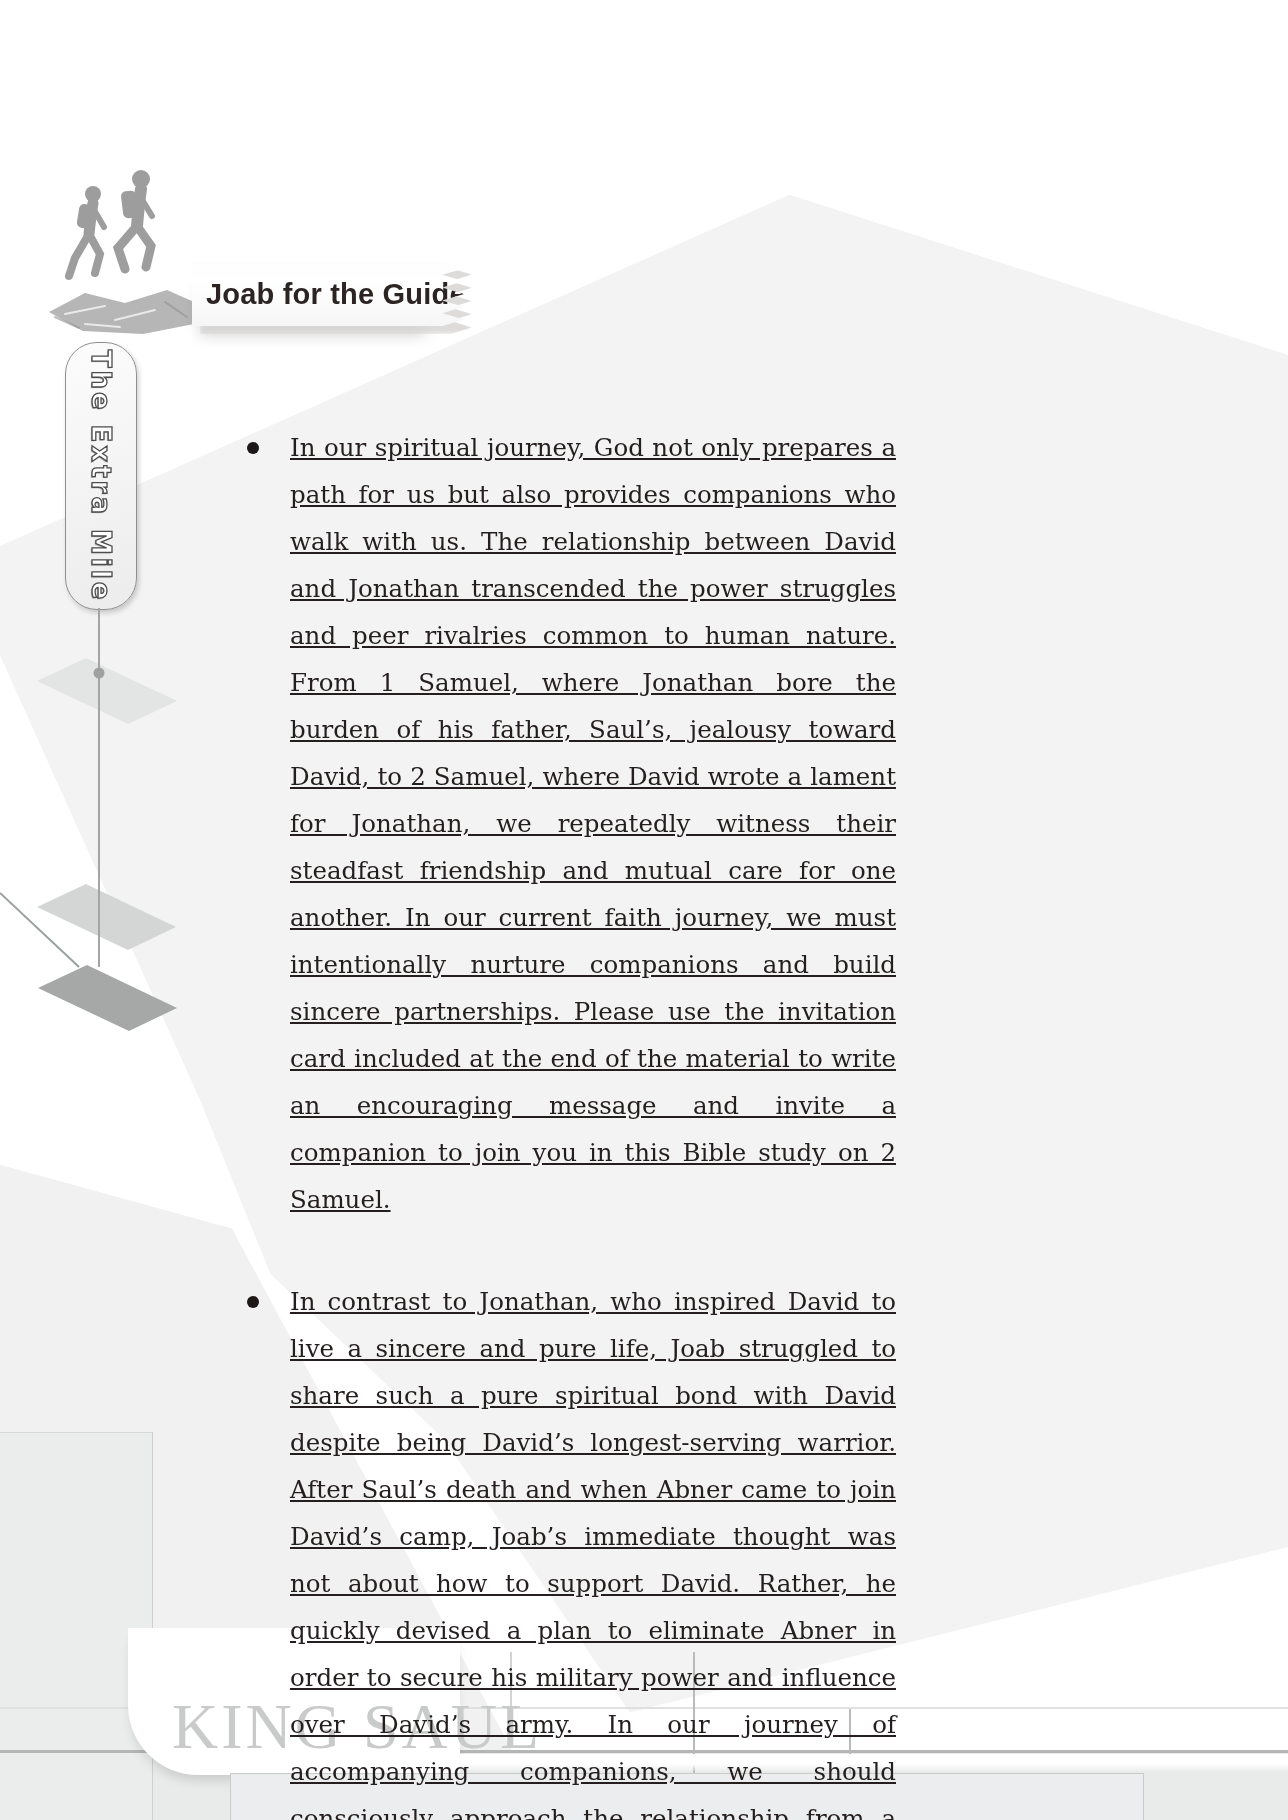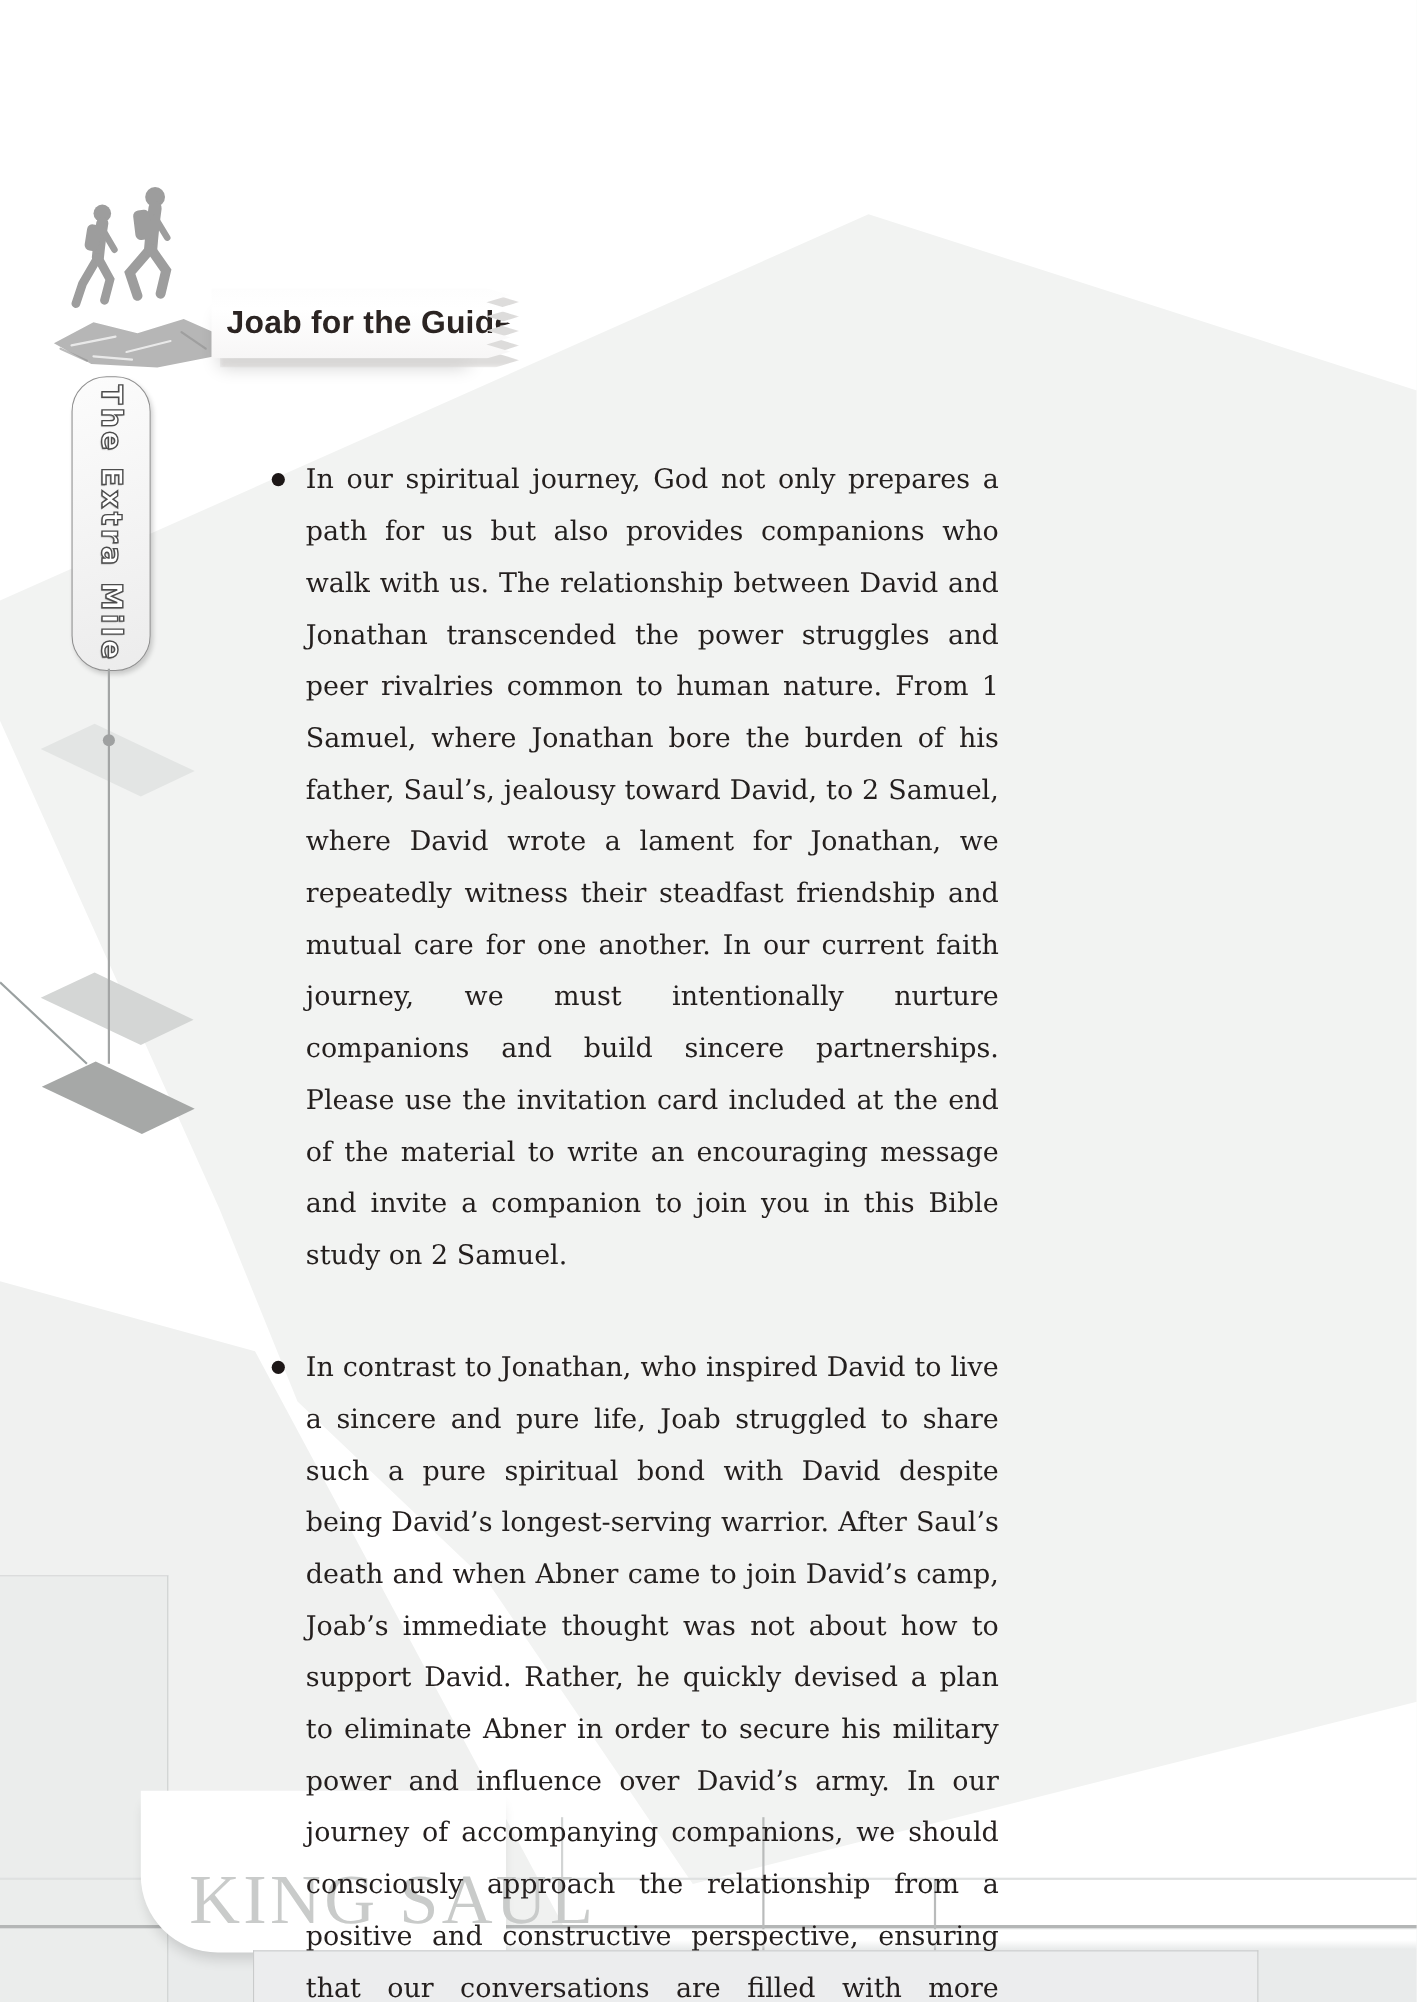--- a/index.html
+++ b/index.html
@@ -90,22 +90,22 @@
     text-shadow:1px 1px 1px rgba(0,0,0,.35);
   }
 
   
   .connector{left:0;top:600px;width:220px;height:480px;}
 
   
   .content{left:278px;top:412px;width:630px;}
   .bullet-item{position:relative;margin:0 0 55px 0;}
   .btext{
-    margin:0;font-family:"DejaVu Serif",serif;font-size:24.5px;line-height:47px;
-    color:#241f1e;text-align:justify;
+    margin:12px;font-family:"DejaVu Serif",serif;font-size:24.5px;line-height:47px;
+    color:#241f1e;text-align:justify;text-decoration:underline;
   }
   .bullet-dot{
     position:absolute;left:-31px;top:18px;width:12px;height:12px;border-radius:50%;
     background:#1d1717;
   }
 </style>
 </head>
 <body>
 
 <div class="abs poly-main"></div>

